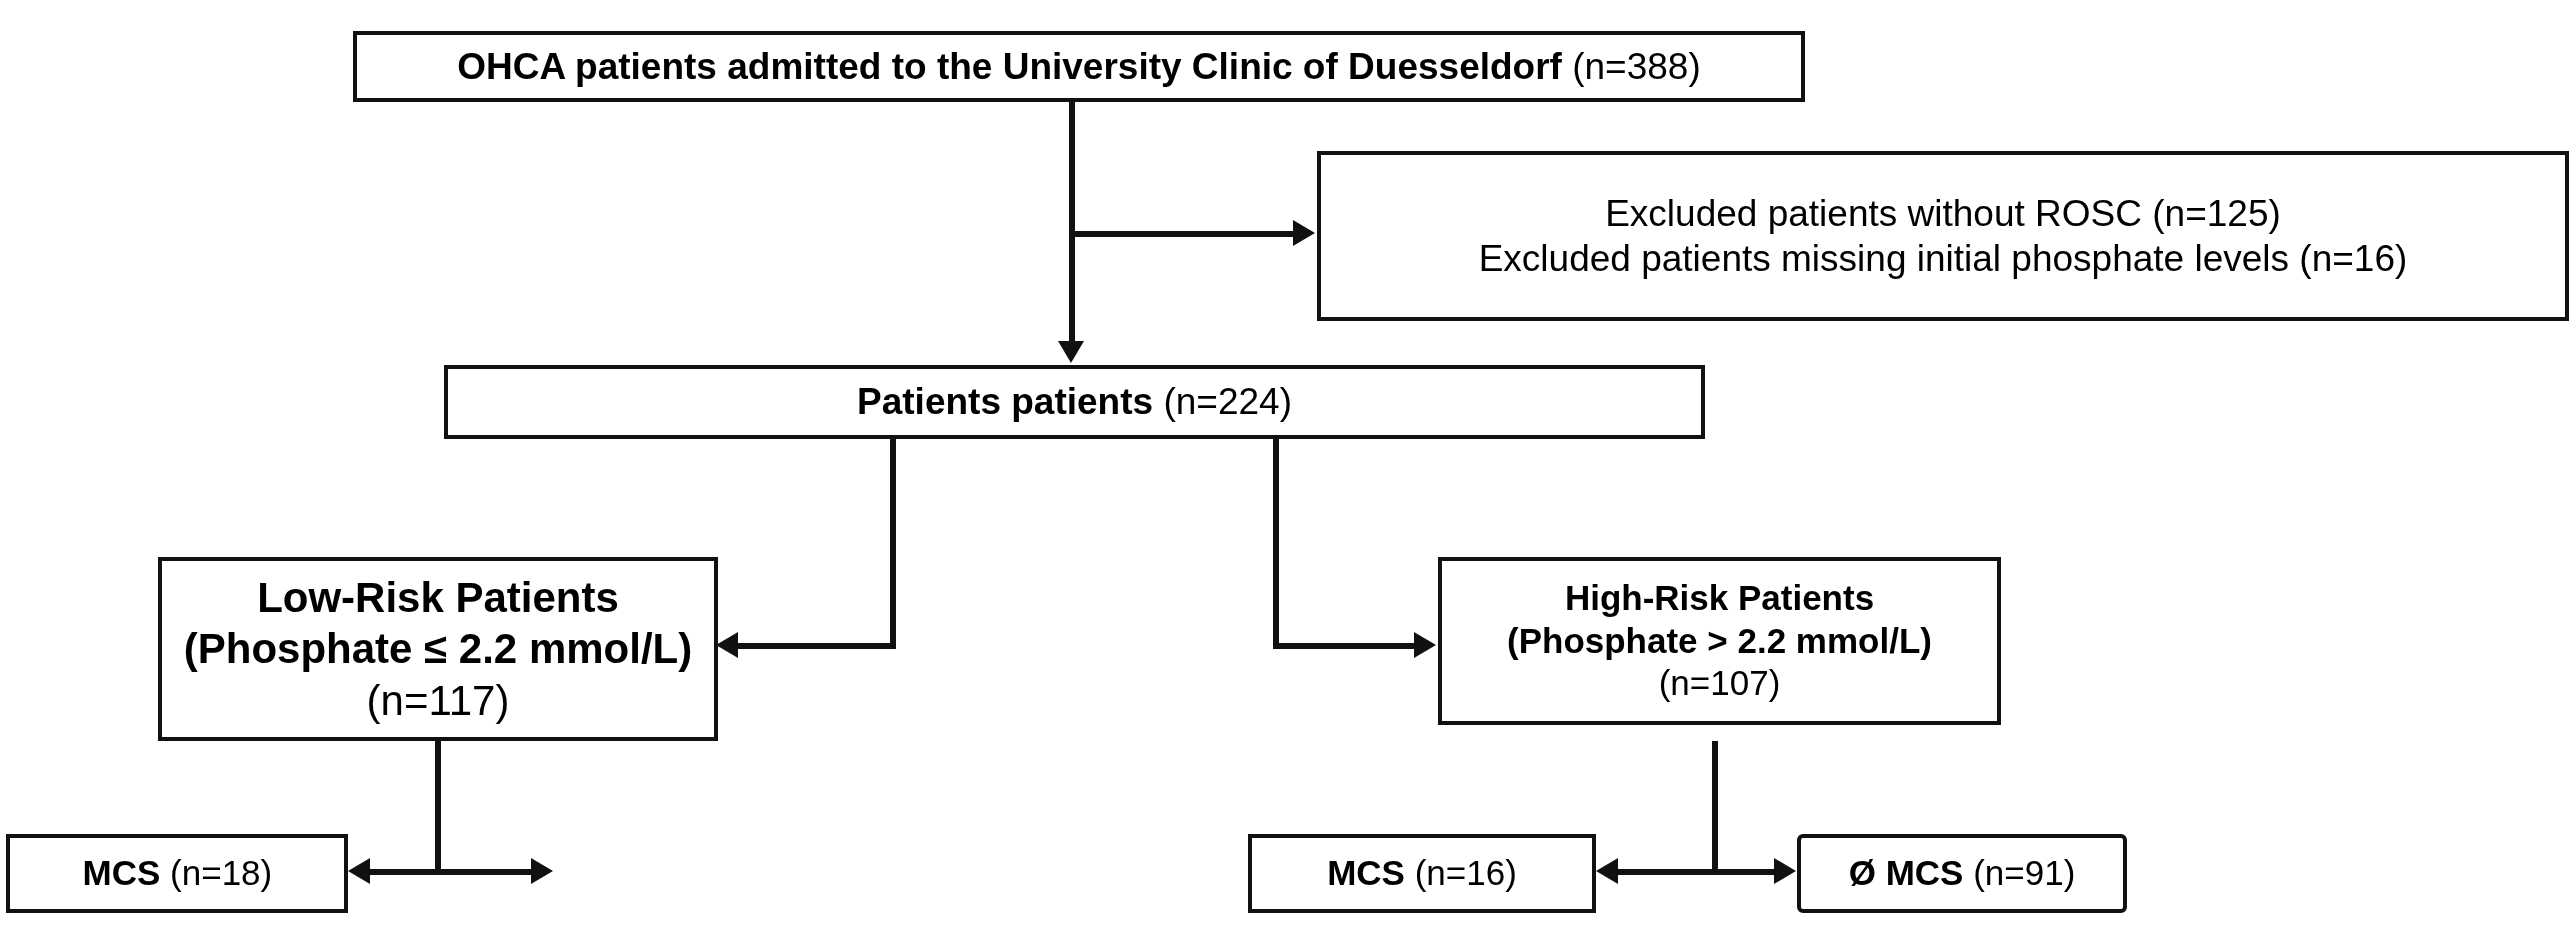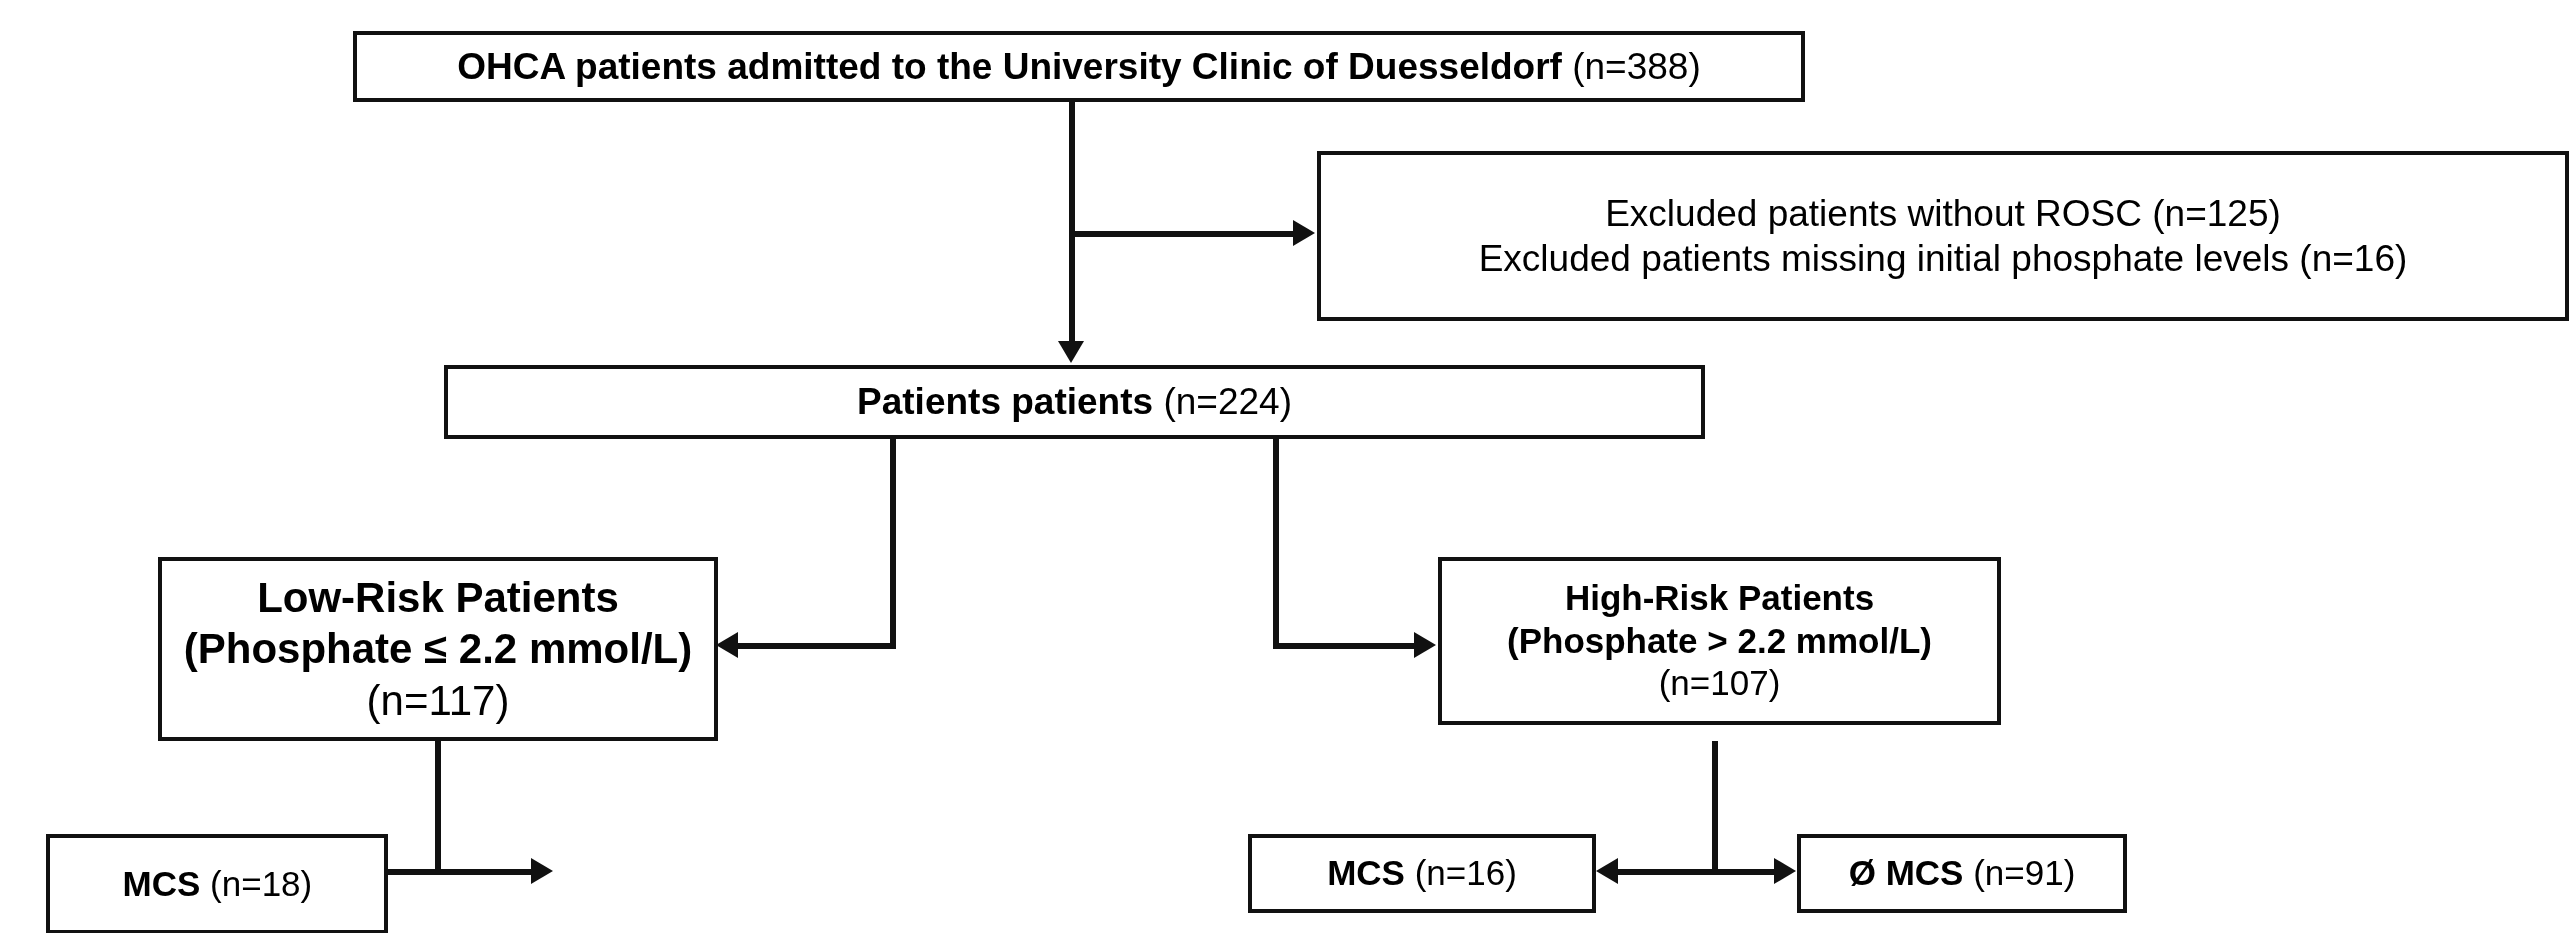--- a/index.html
+++ b/index.html
@@ -39,24 +39,24 @@
   }
   .b { font-weight: bold; }
   .n { font-weight: normal; }
 
   
   #node-total      { left: 353px;  top: 31px;  width: 1452px; height: 71px;  font-size: 37px; }
   #node-excluded   { left: 1317px; top: 151px; width: 1252px; height: 170px; font-size: 37px; }
   #node-included   { left: 444px;  top: 365px; width: 1261px; height: 74px;  font-size: 37px; }
   #node-low-risk   { left: 158px;  top: 557px; width: 560px;  height: 184px; font-size: 42px; }
   #node-high-risk  { left: 1438px; top: 557px; width: 563px;  height: 168px; font-size: 35px; }
-  #node-low-mcs    { left: 6.4px;    top: 834px; width: 342px;  height: 100px;  font-size: 35px; margin-left: 40px; }
+  #node-low-mcs    { left: 6.4px;    top: 834px; width: 342px;  height: 79px;  font-size: 35px; }
   #node-low-no-mcs { left: 554px;  top: 834px; width: 327px;  height: 79px;  font-size: 35px; }
   #node-high-mcs   { left: 1248px; top: 834px; width: 348px;  height: 79px;  font-size: 35px; }
-  #node-high-no-mcs{ left: 1797px; top: 834px; width: 330px;  height: 79px;  font-size: 35px; }
+  #node-high-no-mcs{ left: 1797px; top: 834px; width: 330px;  height: 79px;  font-size: 35px; border-radius: 6px; }
 
   
   .conn {
     position: absolute;
     background: #111111;
     z-index: 1;
   }
   .v { width: 5.5px; }
   .h { height: 5.5px; }
 

